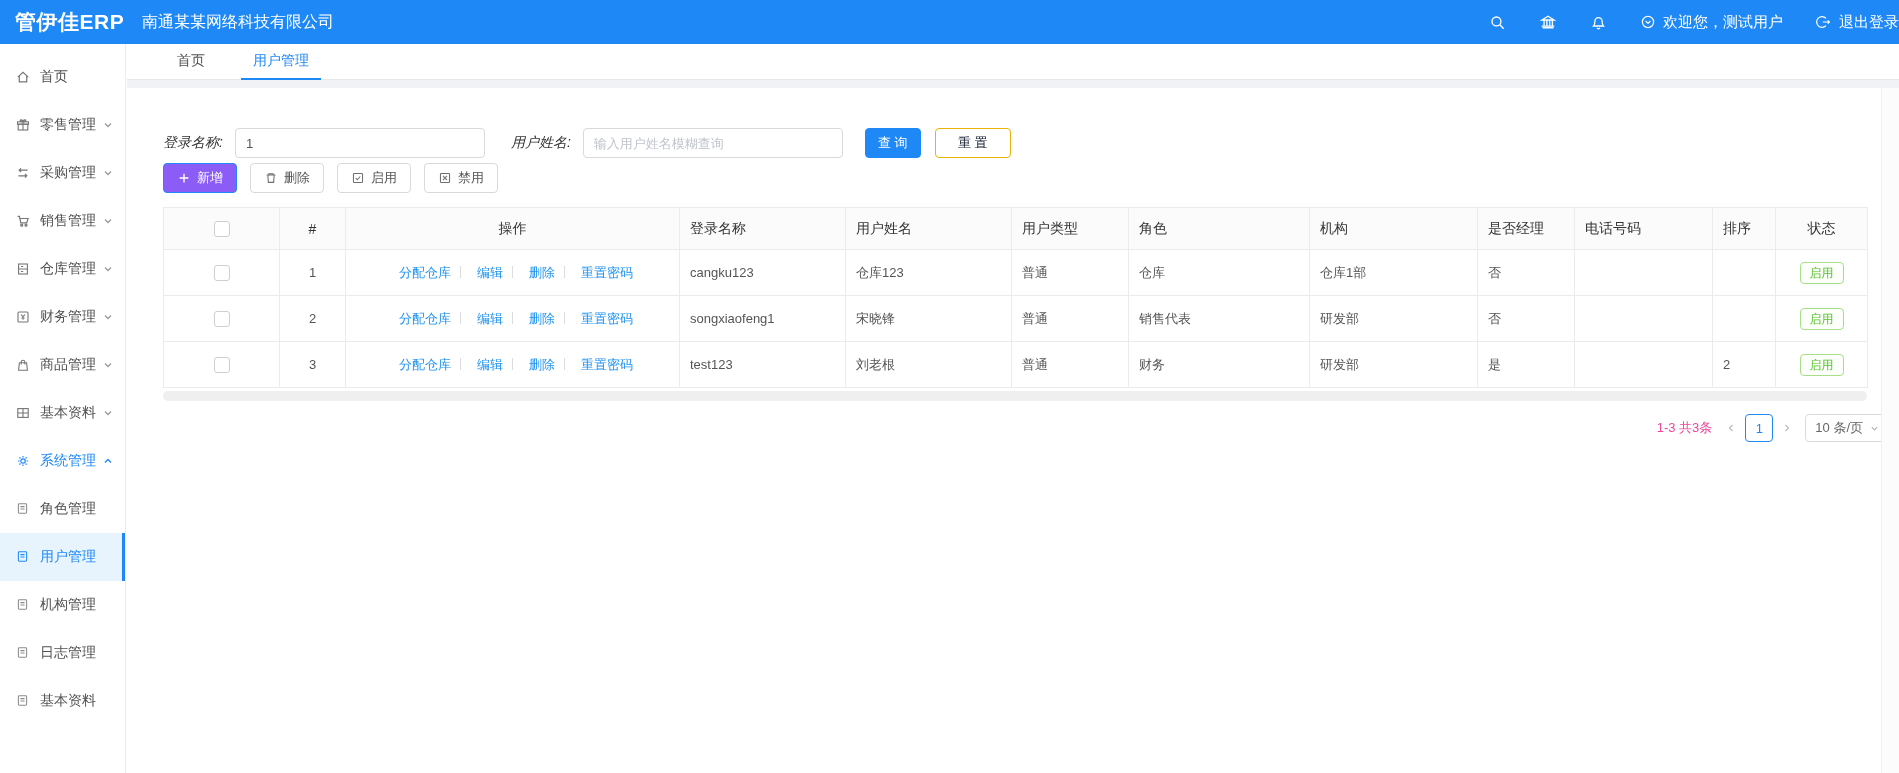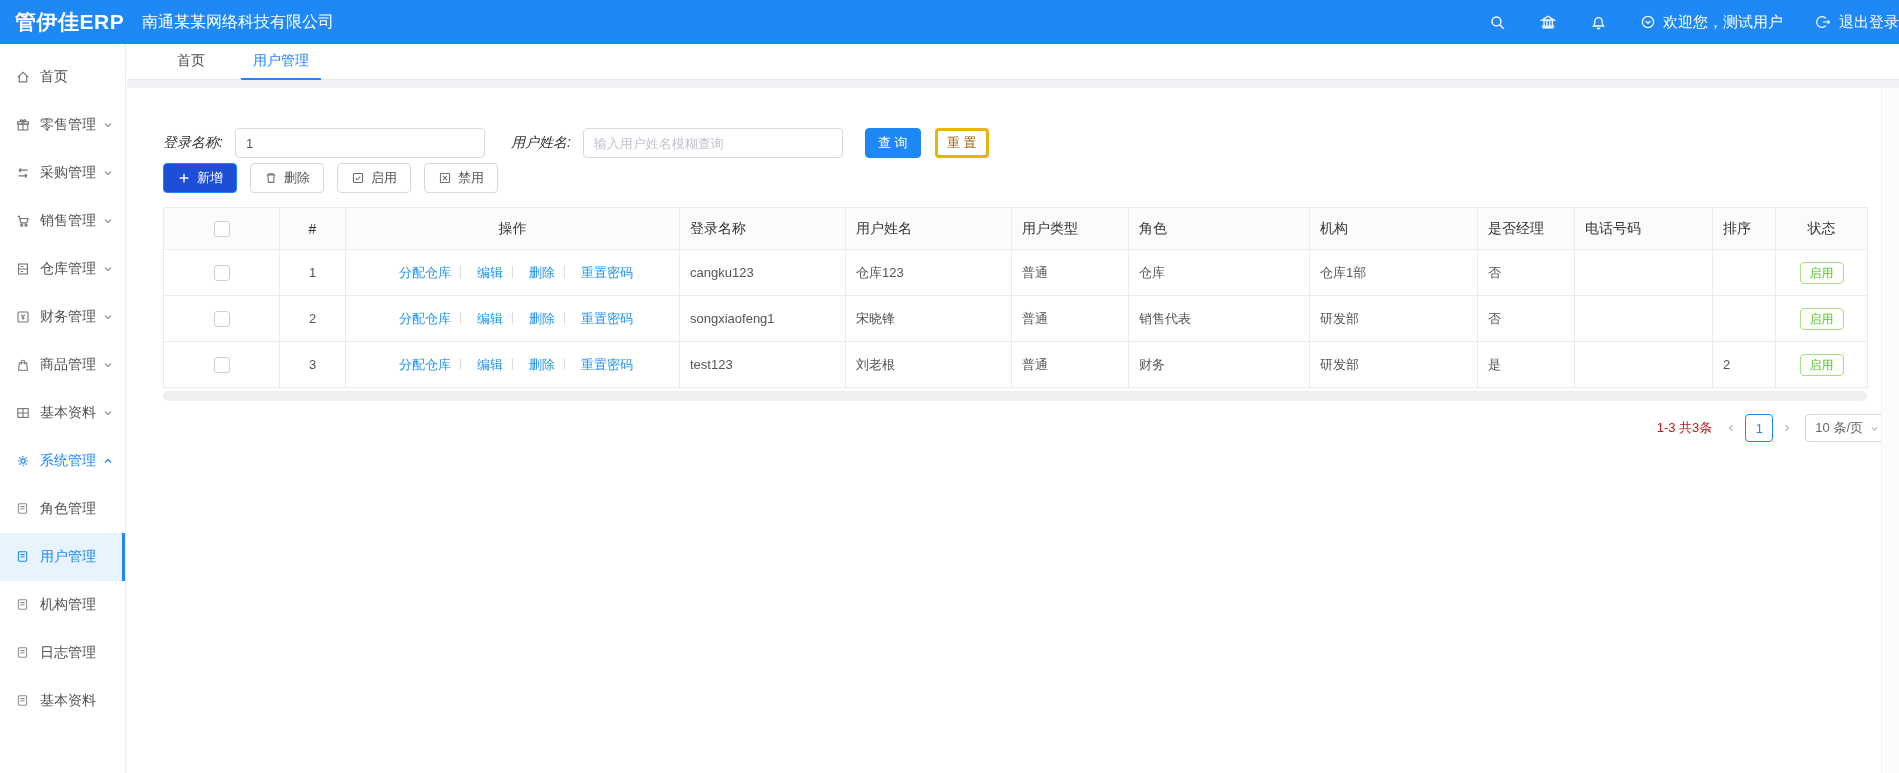--- a/index.html
+++ b/index.html
@@ -47,50 +47,50 @@
   .filter-row { display:flex; align-items:center; margin-top:40px; height:30px; }
   .flabel { font-size:14px; color:#333; margin-right:12px;font-style:italic; }
   .tinput { height:30px; border:1px solid #d9d9d9; border-radius:4px; padding:0 10px;
     font-size:13px; color:#555; outline:none; font-family:inherit; }
   .tinput::placeholder { color:#c0c4cc; }
   #login-name-input { width:250px; }
   #user-name-input { width:260px; margin-right:0; }
   .flabel2 { margin-left:26px; }
   .btn { height:30px; border-radius:4px; font-size:13px; cursor:pointer; font-family:inherit; }
   .btn-primary { margin-left:22px; width:56px; background:#1e88f7; border:1px solid #1e88f7; color:#fff; }
-  .btn-plain { margin-left:14px; width:54px; background:#fff; border:3px solid #eab308; color:#a16207; }
+  .btn-plain { margin-left:14px; width:76px; background:#fff; border:1px solid #eab308; color:#0f172a; }
 
   
   .toolbar { margin-top:5px; display:flex; gap:13px; }
   .tbtn { height:30px; padding:0 13px; display:inline-flex; align-items:center; gap:6px;
     border:1px solid #d9d9d9; background:#fff; border-radius:4px; font-size:13px; color:#555;
     cursor:pointer; font-family:inherit; }
   .tbtn .bicon { width:14px; height:14px; color:#6e6e6e; }
-  .tbtn.primary { background:#1d4ed8; border-color:#1e88f7; color:#fff; }
+  .tbtn.primary { background:#8b5cf6; border-color:#1e88f7; color:#fff; }
   .tbtn.primary .bicon { color:#fff; }
 
   
   .table-wrap { margin-top:14px; width:1704px; }
   table { border-collapse:collapse; table-layout:fixed; width:1704px; }
   th, td { border:1px solid #ebebeb; padding:0 10px; overflow:hidden; white-space:nowrap; }
   th { height:42px; background:#fbfbfb; font-size:14px; font-weight:normal; color:#333; text-align:left; }
   td { height:46px; font-size:13px; color:#555; }
   th.center, td.center { text-align:center; }
   .cbx { display:inline-block; width:16px; height:16px; border:1px solid #cfcfcf; border-radius:3px;
     background:#fff; vertical-align:middle; cursor:pointer; }
   .oplink { color:#2193f0; text-decoration:none; cursor:pointer;margin-left:7px; }
   .sep { display:inline-block; width:1px; height:12px; background:#dcdcdc; margin:0 9px; vertical-align:-1px; }
   .badge { display:inline-block; padding:4px 9px; border:1px solid #a8de87; color:#56c22d;
     background:#fdfffb; border-radius:4px; font-size:12px; line-height:1; cursor:pointer; }
 
   .hscrollbar { width:1704px; height:10px; border-radius:5px; background:#efefef; margin-top:3px; }
 
   
   .pager { width:1725px; margin-top:13px; display:flex; justify-content:flex-end; align-items:center; }
-  .pager-total { font-size:13px; color:#b91c1c; margin-right:14px; }
+  .pager-total { font-size:13px; color:#ec4899; margin-right:14px; }
   .pg-arrow { width:10px; height:10px; color:#bdbdbd; cursor:pointer; }
   .pg-num { width:28px; height:28px; border:1px solid #1e88f7; border-radius:4px; color:#1e88f7;
     font-size:13px; display:flex; align-items:center; justify-content:center; margin:0 9px; cursor:pointer; background:#fff; }
   .pg-arrow.next { margin-right:13px; }
   .pg-size { height:28px; border:1px solid #d9d9d9; border-radius:4px; display:flex; align-items:center;
     padding:0 8px 0 9px; font-size:13px; color:#666; gap:7px; cursor:pointer; background:#fff; }
   .pg-size .chev { color:#b5b5b5; }
 </style>
 </head>
 <body>

